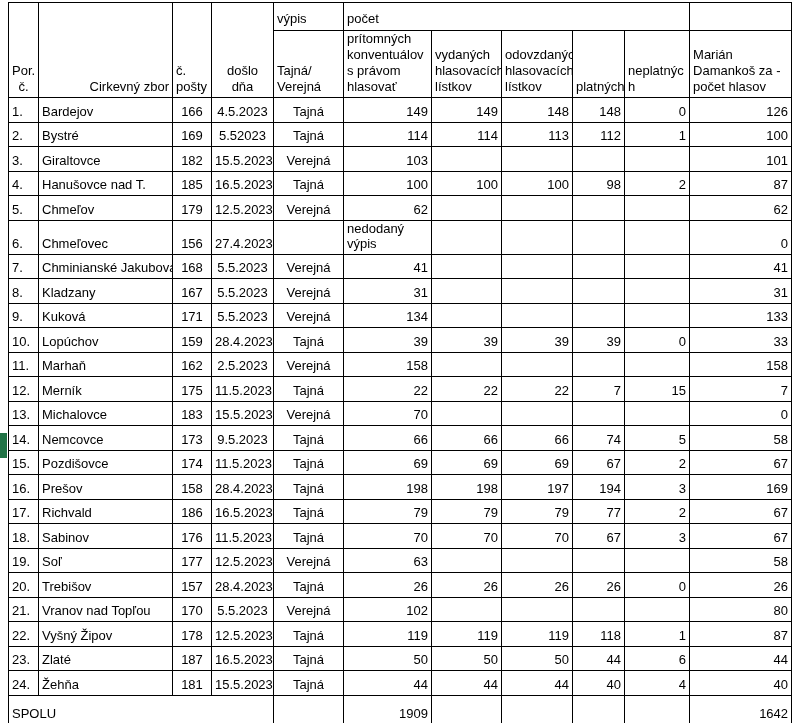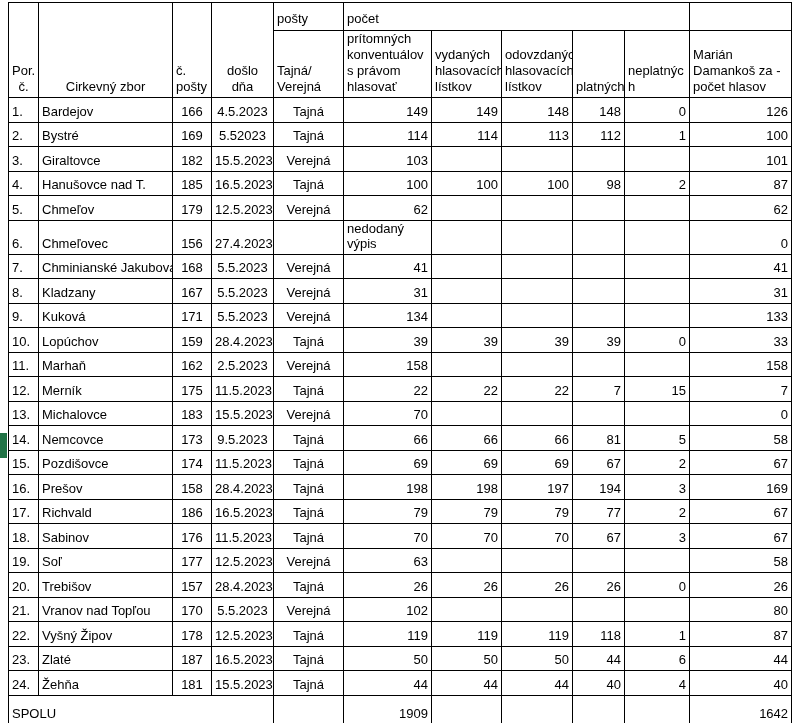--- a/index.html
+++ b/index.html
@@ -8,21 +8,21 @@
   .green-mark{position:absolute;left:0;top:433px;width:7px;height:25px;background:#217346;}
   table.results{border-collapse:collapse;table-layout:fixed;width:783px;margin:2px 6px 0 8px;}
   table.results th,table.results td{border:1px solid #000;padding:0 3px;overflow:hidden;
           font-size:13px;font-weight:normal;vertical-align:bottom;padding-bottom:3px;}
   thead th{vertical-align:middle;line-height:1.22;padding-bottom:0;}
   tr.r-top{height:28px;}
   tr.r-sub{height:58px;}
   tbody tr{height:24.5px;}
   tfoot tr.t-spolu{height:29px;}
   .h-por{font-weight:bold;font-size:12px;text-align:center;}
-  .h-zbor{font-weight:bold;font-size:15px;text-align:center;margin-top:13px;}
+  .h-zbor{font-weight:bold;font-size:15px;text-align:right;margin-top:13px;}
   .h-posty{font-weight:bold;font-size:13px;text-align:left;}
   .h-doslo{font-weight:bold;font-size:13px;text-align:center;}
   .h-volba{font-weight:bold;font-size:13px;text-align:left;vertical-align:middle;}
   .h-pocet{font-weight:bold;font-size:15px;text-align:left;}
   .h-sub{font-weight:bold;font-size:12px;text-align:left;margin-top:32px;}
   .h-plain{font-weight:normal;font-size:13px;text-align:left;vertical-align:top;padding-top:2px;}
   .h-break{word-break:break-all;margin-left:16px;}
   .h-tv{font-weight:normal;font-size:13px;text-align:left;vertical-align:middle;white-space:pre-line;}
   .h-marian{font-weight:bold;font-size:12.5px;text-align:left;vertical-align:middle;}
   .c-no{text-align:left;padding-left:2px;}
@@ -52,21 +52,21 @@
         <col style="width:52px">
       <col style="width:65px">
         <col style="width:102px">
     </colgroup>
     <thead>
       <tr class="r-top">
         <th rowspan="2" class="h-por">Por. č.</th>
         <th rowspan="2" class="h-zbor">Cirkevný zbor</th>
         <th rowspan="2" class="h-posty">č. pošty</th>
         <th rowspan="2" class="h-doslo">došlo dňa</th>
-        <th class="h-volba">pošty</th>
+        <th class="h-volba">výpis</th>
         <th colspan="5" class="h-pocet">počet</th>
         <th></th>
       </tr>
       <tr class="r-sub">
         <th class="h-tv">Tajná/
 Verejná</th>
         <th class="h-sub">prítomných konventuálov s právom hlasovať</th>
         <th class="h-sub">vydaných hlasovacích lístkov</th>
         <th class="h-sub">odovzdaných hlasovacích lístkov</th>
         <th class="h-plain">platných</th>
@@ -246,21 +246,21 @@
         </tr>
         <tr>
           <td class="c-no">14.</td>
           <td class="c-name">Nemcovce</td>
           <td class="c-center">173</td>
           <td class="c-center">9.5.2023</td>
           <td class="c-center">Tajná</td>
           <td class="c-num">66</td>
           <td class="c-num">66</td>
           <td class="c-num">66</td>
-          <td class="c-num">81</td>
+          <td class="c-num">74</td>
           <td class="c-num">5</td>
           <td class="c-num">58</td>
         </tr>
         <tr>
           <td class="c-no">15.</td>
           <td class="c-name">Pozdišovce</td>
           <td class="c-center">174</td>
           <td class="c-center">11.5.2023</td>
           <td class="c-center">Tajná</td>
           <td class="c-num">69</td>

